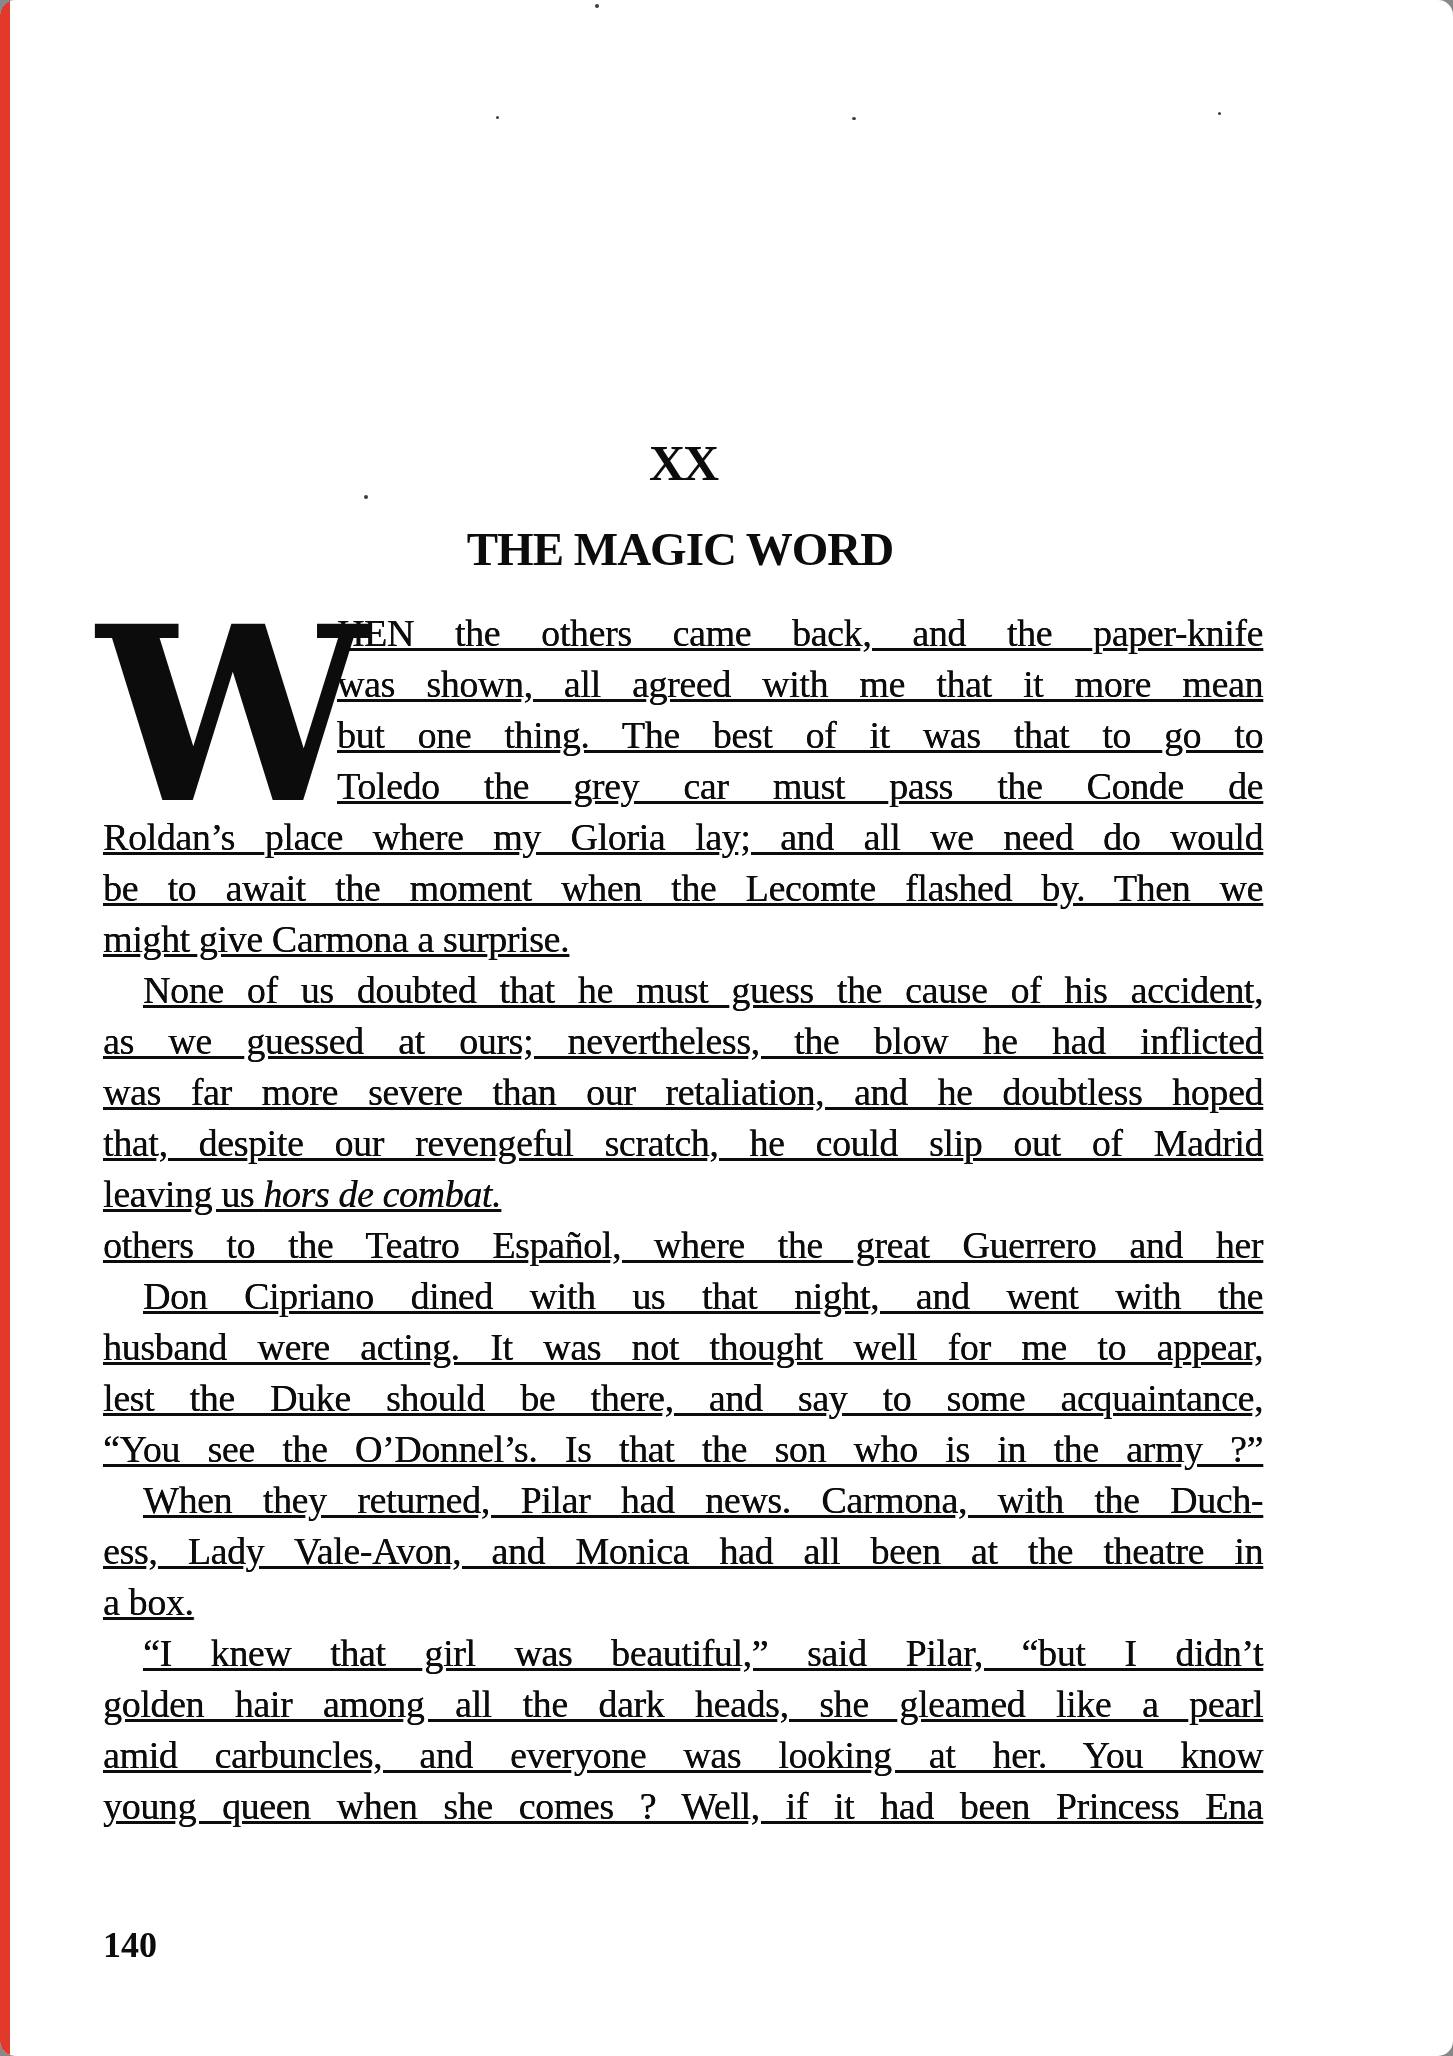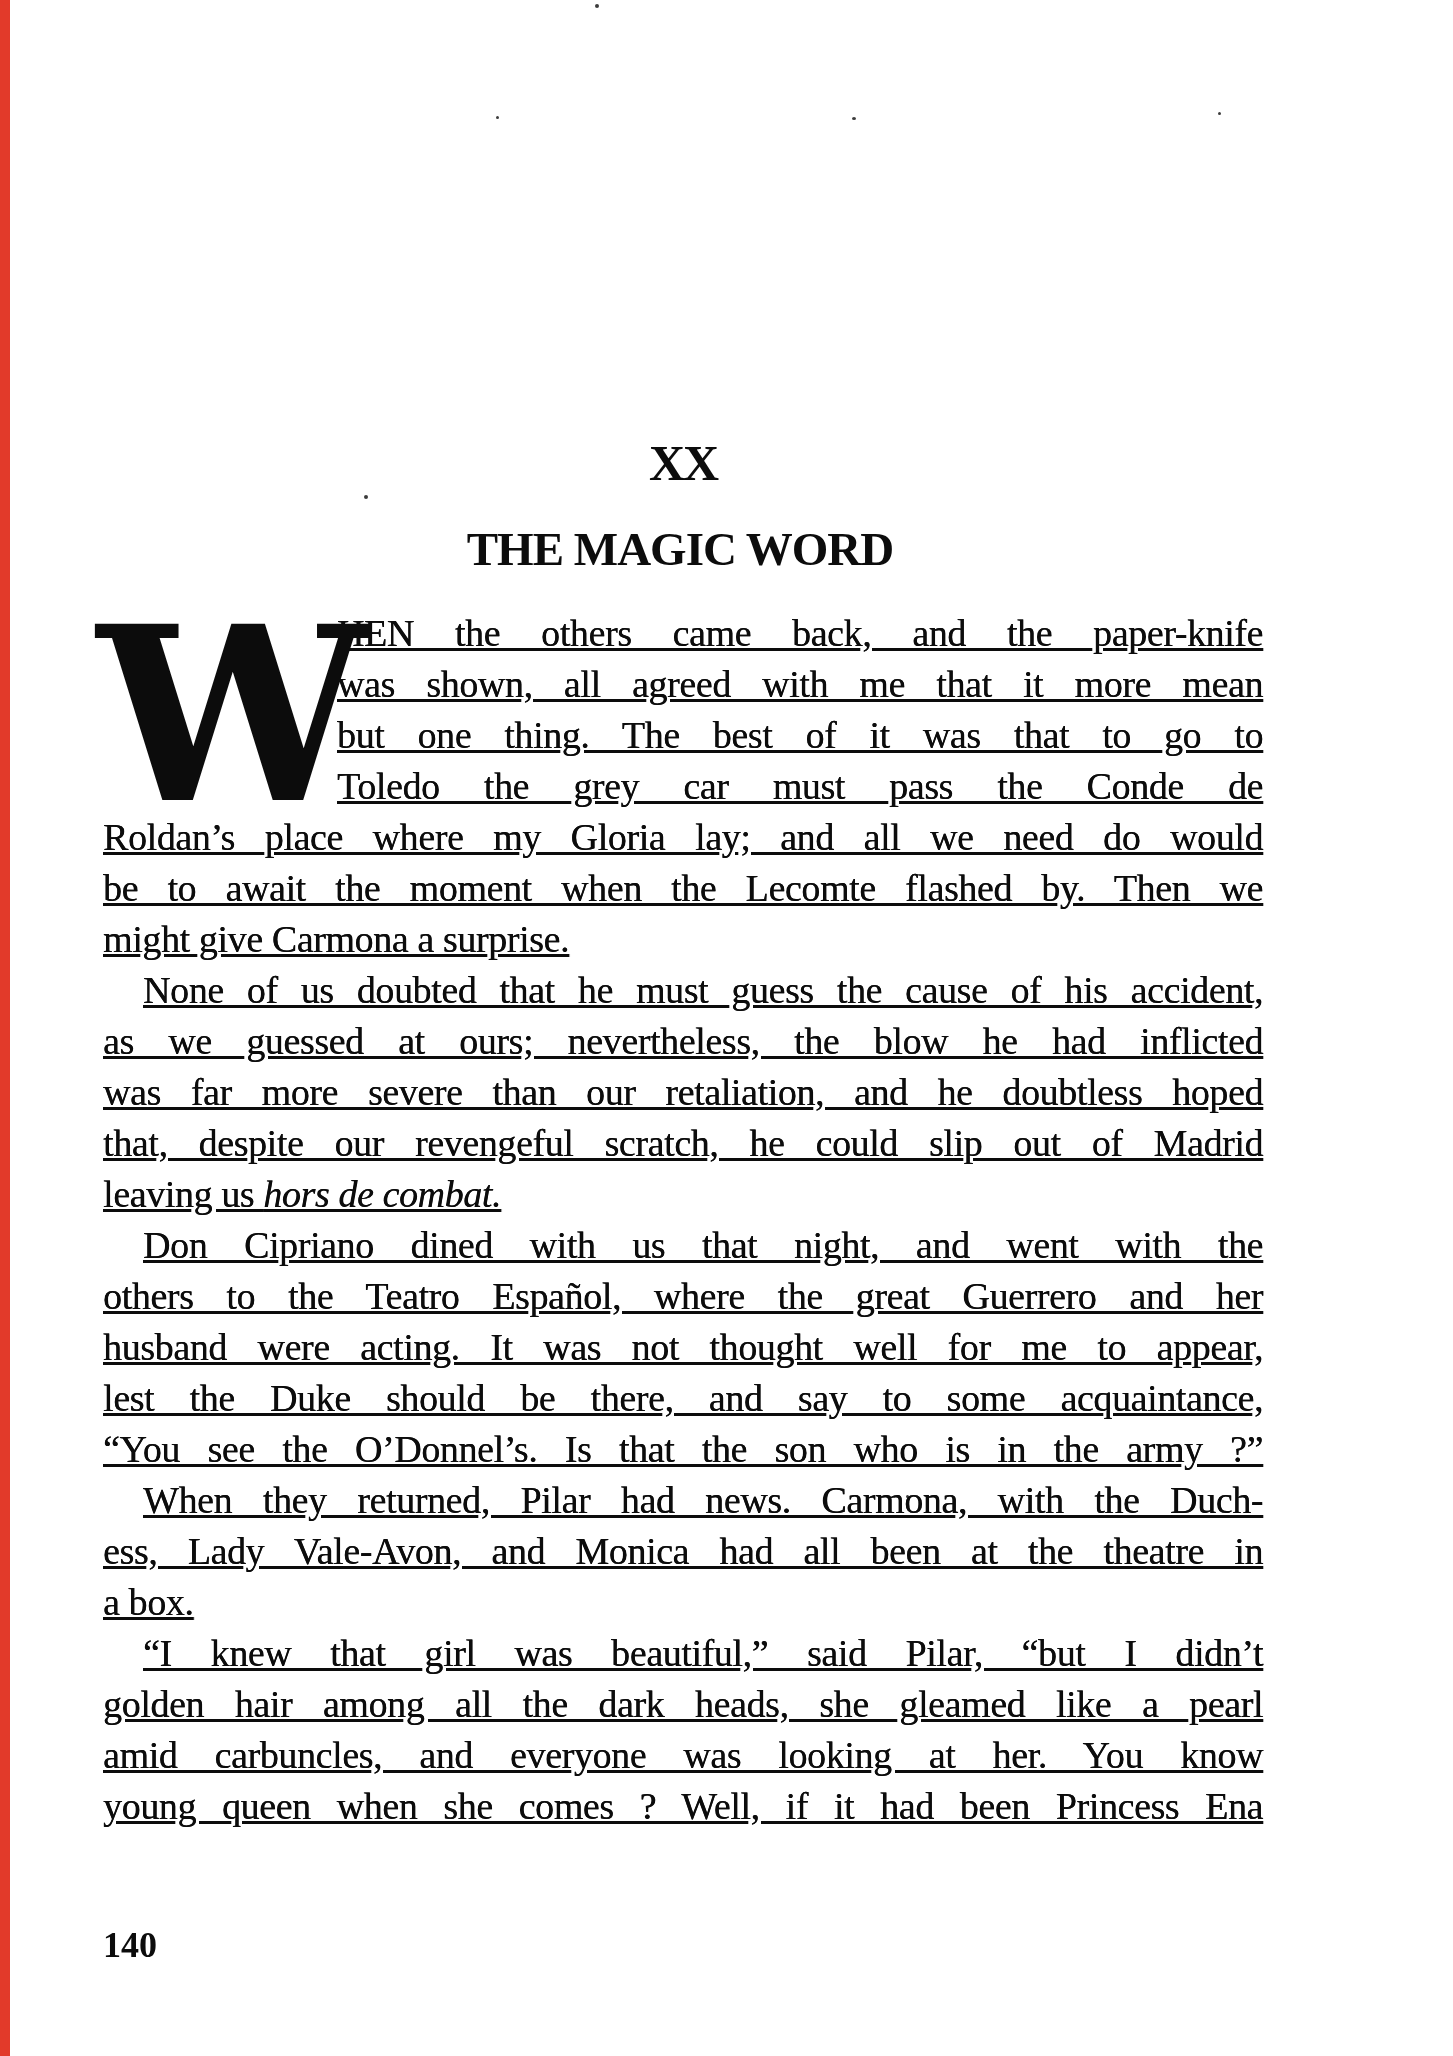--- a/index.html
+++ b/index.html
@@ -4,20 +4,21 @@
 <style>
   html,body{margin:0;padding:0;background:#888;}
   .page{
     position:relative;
     width:1453px;height:2056px;
     background:#ffffff;
     font-family:"Liberation Serif",serif;
     color:#0c0c0c;
     overflow:hidden;
     margin:0 auto;
+    border-radius:15px;
   }
   .edge-stripe{
     position:absolute;left:0;top:0;width:10px;height:2056px;
     background:#e23a2a;
   }
   .chapter-number{
     position:absolute;top:438px;left:103px;width:1160px;
     text-align:center;
     font-weight:bold;font-size:50px;line-height:1;
     letter-spacing:-2px;
@@ -94,22 +95,22 @@
         <div class="line last">might give Carmona a surprise.</div>
       </section>
       <section class="paragraph">
         <div class="line indent">None of us doubted that he must guess the cause of his accident,</div>
         <div class="line">as we guessed at ours; nevertheless, the blow he had inflicted</div>
         <div class="line">was far more severe than our retaliation, and he doubtless hoped</div>
         <div class="line">that, despite our revengeful scratch, he could slip out of Madrid</div>
         <div class="line last"><span>leaving us </span><em>hors de combat.</em></div>
       </section>
       <section class="paragraph">
+        <div class="line">others to the Teatro Español, where the great Guerrero and her</div>
         <div class="line indent">Don Cipriano dined with us that night, and went with the</div>
-        <div class="line">others to the Teatro Español, where the great Guerrero and her</div>
         <div class="line">husband were acting. It was not thought well for me to appear,</div>
         <div class="line">lest the Duke should be there, and say to some acquaintance,</div>
         <div class="line">“You see the O’Donnel’s. Is that the son who is in the army ?”</div>
       </section>
       <section class="paragraph">
         <div class="line indent">When they returned, Pilar had news. Carmona, with the Duch-</div>
         <div class="line">ess, Lady Vale-Avon, and Monica had all been at the theatre in</div>
         <div class="line last">a box.</div>
       </section>
       <section class="paragraph">

